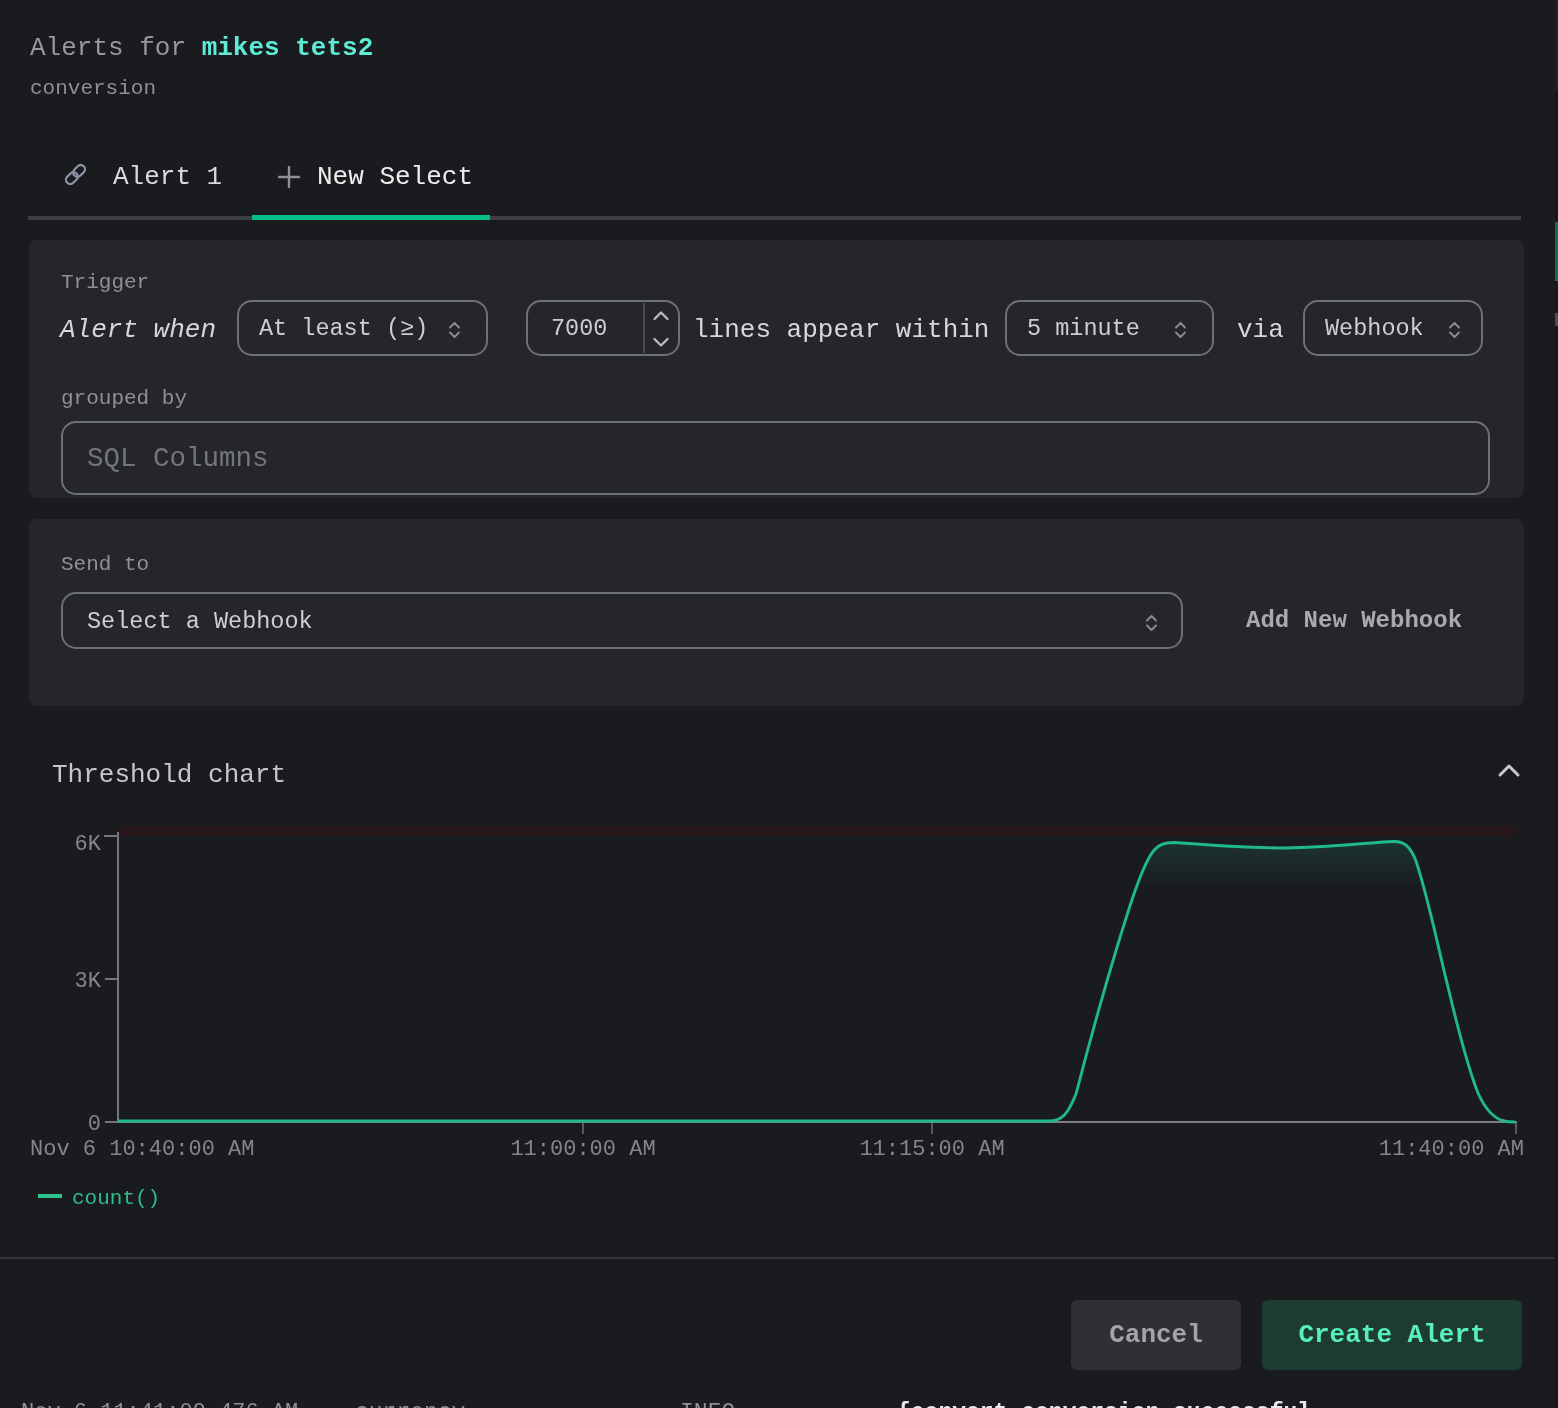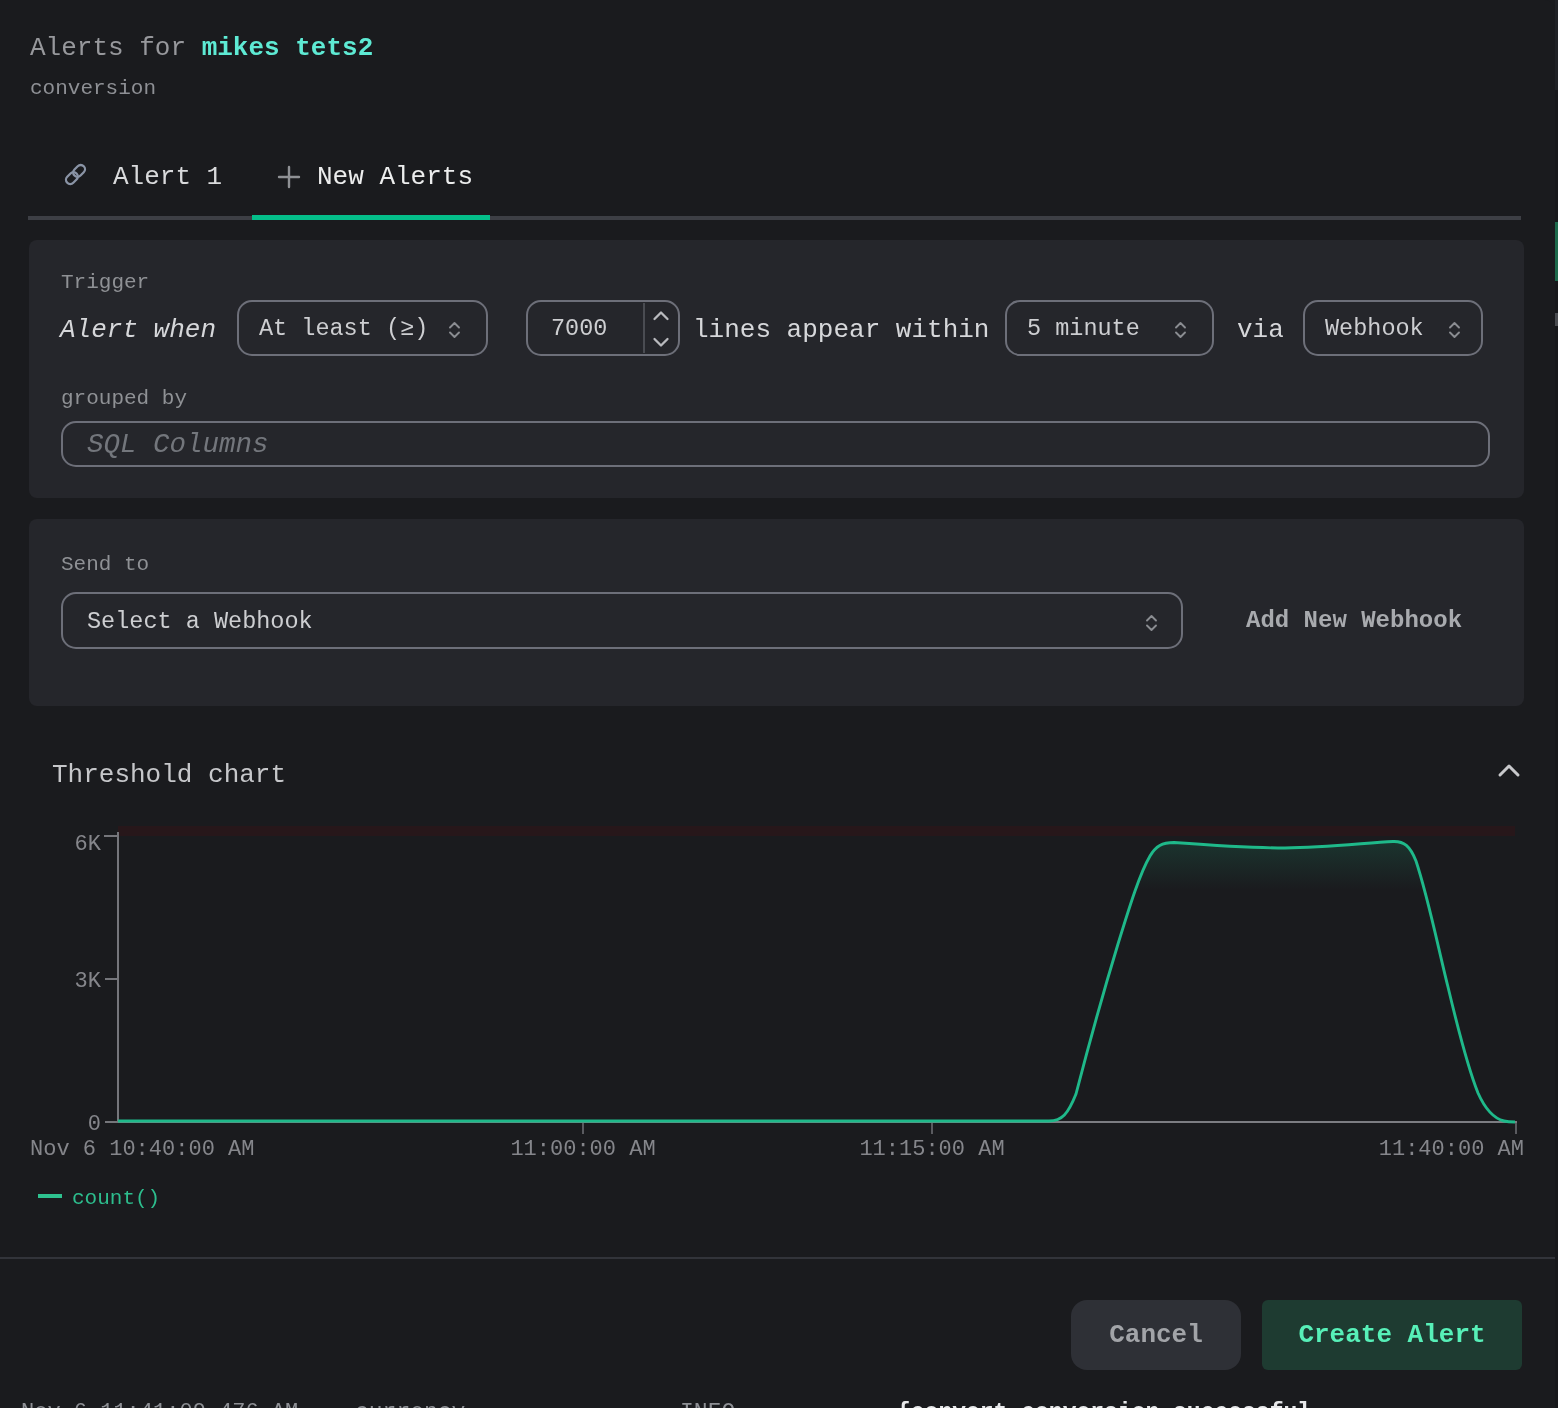--- a/index.html
+++ b/index.html
@@ -29,21 +29,21 @@
     <g transform="rotate(45 12 12)">
       <rect x="7.9" y="0.8" width="8.2" height="12.6" rx="4.1"></rect>
       <rect x="7.9" y="10.6" width="8.2" height="12.6" rx="4.1"></rect>
     </g>
   </svg>
   <div class="abs" style="left:113px; top:162px; font-size:26px; color:#d9dadc;">Alert 1</div>
   <svg class="abs" style="left:276px; top:164px;" width="26" height="26" viewBox="0 0 26 26" fill="none" stroke="#8f9195" stroke-width="2.4" stroke-linecap="round">
     <line x1="3" y1="13" x2="23" y2="13"></line>
     <line x1="13" y1="3" x2="13" y2="23"></line>
   </svg>
-  <div class="abs" style="left:317px; top:162px; font-size:26px; color:#eceded;">New Alerts</div>
+  <div class="abs" style="left:317px; top:162px; font-size:26px; color:#eceded;">New Select</div>
   <div class="abs" style="left:28px; top:216px; width:1493px; height:4px; background:#3d3f45;"></div>
   <div class="abs" style="left:252px; top:215px; width:238px; height:5px; background:#04bf8a;"></div>
 
   <div class="card" style="top:240px; height:258px;"></div>
   <div class="lbl" style="left:61px; top:271px;">Trigger</div>
   <div class="abs btxt" style="left:60px; top:315px;font-style:italic;">Alert when</div>
 
   <div class="ctl" style="left:237px; top:300px; width:251px;">
     <span class="txt" style="left:20px;">At least (≥)</span>
     <svg style="position:absolute; right:25px; top:19px;" width="13" height="18" viewBox="0 0 13 18" fill="none" stroke="#8a8c91" stroke-width="1.9" stroke-linecap="round" stroke-linejoin="round">
@@ -75,21 +75,21 @@
 
   <div class="ctl" style="left:1303px; top:300px; width:180px;padding-left:41px;">
     <span class="txt" style="left:20px;">Webhook</span>
     <svg style="position:absolute; right:20px; top:19px;" width="13" height="18" viewBox="0 0 13 18" fill="none" stroke="#8a8c91" stroke-width="1.9" stroke-linecap="round" stroke-linejoin="round">
       <polyline points="2,6.5 6.5,2 11,6.5"></polyline>
       <polyline points="2,11.5 6.5,16 11,11.5"></polyline>
     </svg>
   </div>
 
   <div class="lbl" style="left:61px; top:387px;">grouped by</div>
-  <div class="ctl" style="left:61px; top:421px; width:1429px; height:46px;font-style:italic;">
+  <div class="ctl" style="left:61px; top:421px; width:1429px; height:74px;">
     <span class="txt" style="left:24px; font-size:27.5px; color:#73767c;">SQL Columns</span>
   </div>
 
   <div class="card" style="top:519px; height:187px;"></div>
   <div class="lbl" style="left:61px; top:553px;">Send to</div>
   <div class="ctl" style="left:61px; top:592px; width:1122px; height:57px;">
     <span class="txt" style="left:24px;">Select a Webhook</span>
     <svg style="position:absolute; right:23px; top:20px;" width="13" height="18" viewBox="0 0 13 18" fill="none" stroke="#8a8c91" stroke-width="1.9" stroke-linecap="round" stroke-linejoin="round">
       <polyline points="2,6.5 6.5,2 11,6.5"></polyline>
       <polyline points="2,11.5 6.5,16 11,11.5"></polyline>
@@ -132,21 +132,21 @@
     <text x="30" y="1155" font-size="22" fill="#85868b" font-family="Liberation Mono, monospace">Nov 6 10:40:00 AM</text>
     <text x="583" y="1155" text-anchor="middle" font-size="22" fill="#85868b" font-family="Liberation Mono, monospace">11:00:00 AM</text>
     <text x="932" y="1155" text-anchor="middle" font-size="22" fill="#85868b" font-family="Liberation Mono, monospace">11:15:00 AM</text>
     <text x="1524" y="1155" text-anchor="end" font-size="22" fill="#85868b" font-family="Liberation Mono, monospace">11:40:00 AM</text>
 
     <line x1="38" y1="1196" x2="62" y2="1196" stroke="#2ec28f" stroke-width="4"></line>
     <text x="72" y="1204" font-size="21" fill="#2dbd8d" font-family="Liberation Mono, monospace">count()</text>
   </svg>
 
   <div class="abs" style="left:0; top:1257px; width:1555px; height:2px; background:#32343a;"></div>
-  <div class="abs" style="left:1071px; top:1300px; width:170px; height:70px; background:#2e3036; border-radius:16px;">
+  <div class="abs" style="left:1071px; top:1300px; width:170px; height:70px; background:#2e3036; border-radius:6px;">
     <div style="position:absolute; left:50%; top:50%; transform:translate(-50%,-50%); font-size:26px; font-weight:bold; color:#a2a4a8;">Cancel</div>
   </div>
   <div class="abs" style="left:1262px; top:1300px; width:260px; height:70px; background:#1e3b31; border-radius:6px;">
     <div style="position:absolute; left:50%; top:50%; transform:translate(-50%,-50%); font-size:26px; font-weight:bold; color:#57f0b8; white-space:nowrap;">Create Alert</div>
   </div>
 
   <div class="abs" style="left:0; top:1400px; width:1555px; height:8px; overflow:hidden;">
     <div style="position:absolute; left:21px; top:0; font-size:22px; color:#8e9095; white-space:pre;">Nov 6 11:41:09.476 AM</div>
     <div style="position:absolute; left:355px; top:0; font-size:23px; color:#8e9095;">currency</div>
     <div style="position:absolute; left:680px; top:0; font-size:23px; color:#8e9095;">INFO</div>

